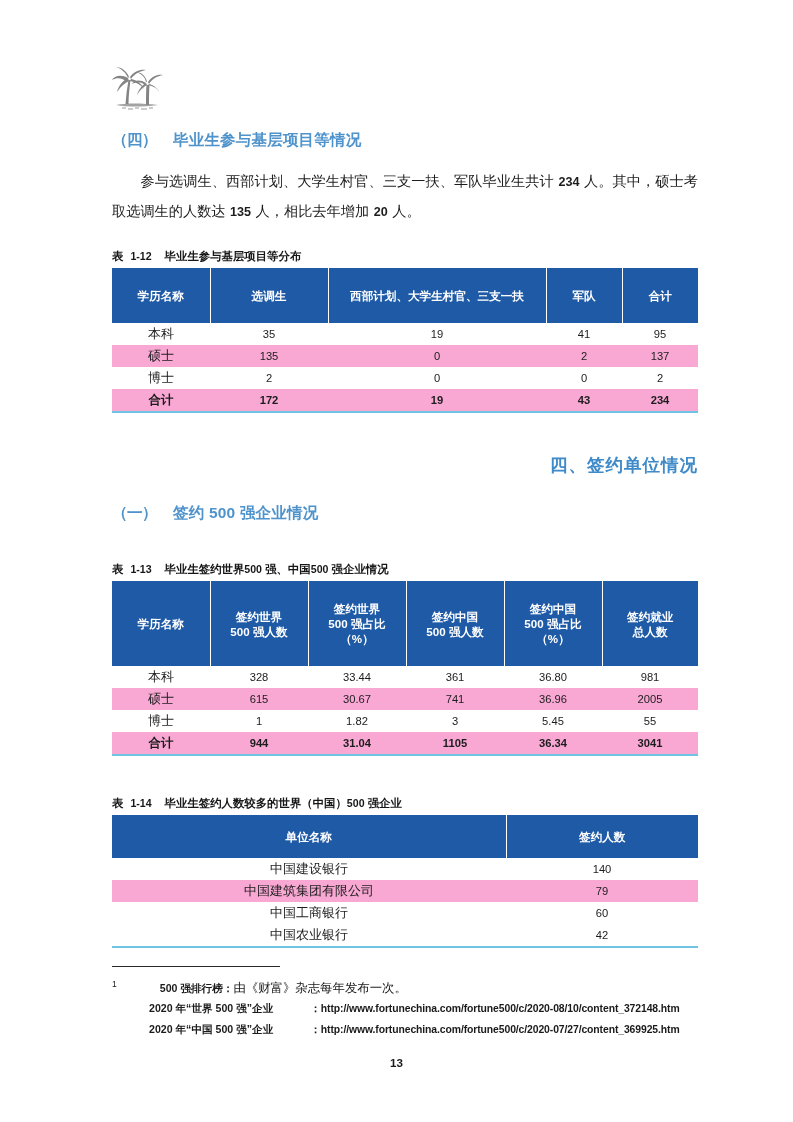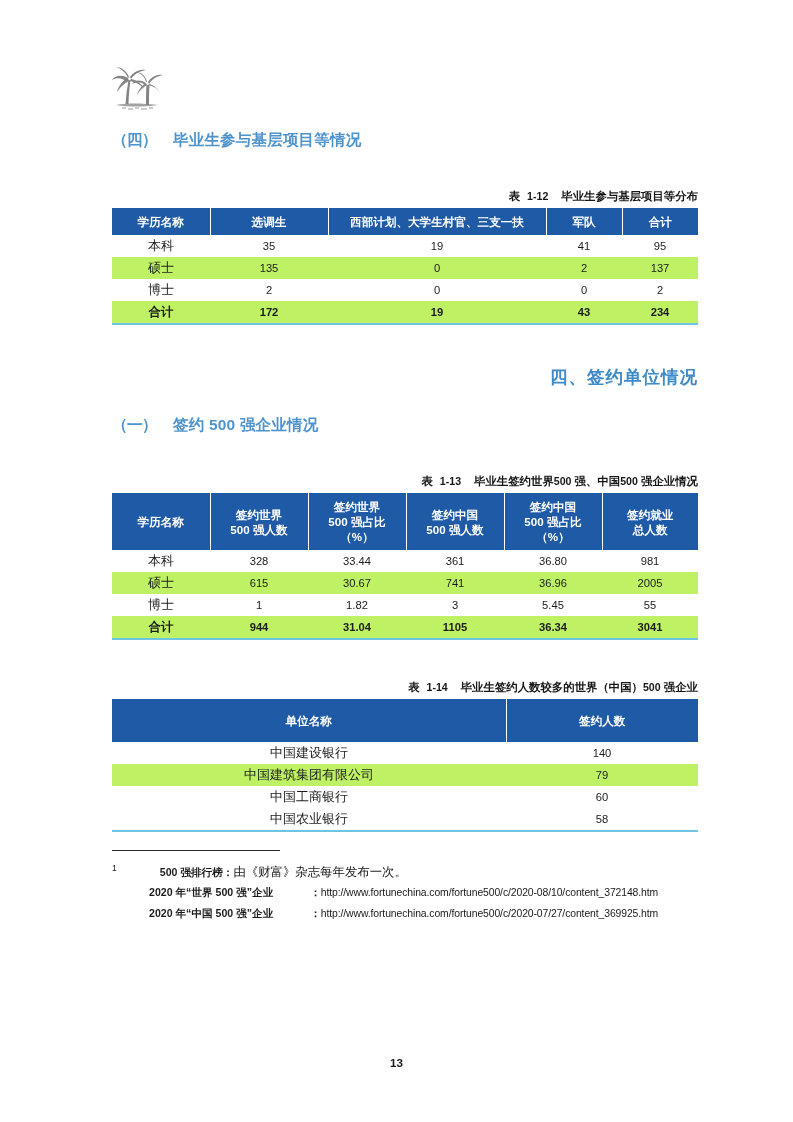--- a/index.html
+++ b/index.html
@@ -85,60 +85,60 @@
     font-size: 9px;
     vertical-align: super;
   }
 
   
   .tcap {
     font-family: "Liberation Sans", "DejaVu Sans", sans-serif;
     font-weight: bold;
     font-size: 11.4px;
     color: #161616;
-    text-align: right;
+    text-align: left;
     margin: 0 0 4px 0;
     white-space: nowrap;
   }
   .tcap .cgap { display: inline-block; width: 7px; }
   .tcap .cgap2 { display: inline-block; width: 13px; }
   .tcap .lat { font-size: 10.6px; }
 
   
   table.dt {
     border-collapse: collapse;
     width: 586px;
     table-layout: fixed;
     font-family: "Liberation Sans", "DejaVu Sans", sans-serif;
   }
   table.dt th {
     background: #1f5aa6;
     color: #ffffff;
     font-size: 11.6px;
     font-weight: bold;
     text-align: center;
-    padding: 6px 2px;
+    padding: 20px 2px;
     border-right: 1.5px solid #ffffff;
     line-height: 15px;
     vertical-align: middle;
   }
   table.dt th:last-child { border-right: none; }
   table.dt td {
     font-size: 11.2px;
     text-align: center;
     padding: 3px 2px;
     color: #1c1c1c;
     border: none;
     line-height: 16px;
   }
   table.dt td.lbl {
     font-family: "Liberation Serif", "DejaVu Serif", serif;
     font-size: 13px;
   }
-  table.dt tbody tr.alt { background: #bef264; }
+  table.dt tbody tr.alt { background: #f9a8d4; }
   table.dt tbody tr.total td { font-weight: bold; }
   table.dt tbody tr.total td.lbl {
     font-family: "Liberation Sans", "DejaVu Sans", sans-serif;
     font-size: 12.4px;
     font-weight: bold;
   }
   table.dt tbody tr:last-child td { border-bottom: 2.5px solid #6fc3e3; }
 
   
   table.dt.t14 td.unit {
@@ -168,21 +168,21 @@
   }
   .fn-line b { font-weight: bold; margin-left: 37px; }
   .fn-line .ser {
     font-family: "Liberation Serif", "DejaVu Serif", serif;
     font-size: 12.4px;
     font-weight: normal;
   }
   .fn-line .url {
     font-family: "Liberation Sans", "DejaVu Sans", sans-serif;
     font-size: 10.4px;
-    font-weight: normal;
+    font-weight: bold;
     letter-spacing: -0.1px;
   }
 
   
   .pageno {
     position: absolute;
     left: 0;
     top: 1048px;
     width: 793px;
     text-align: center;
@@ -236,20 +236,21 @@
   </div>
 
   <div class="content">
 
     <div class="h-sub">
       <span class="paren">（四）</span><span class="gap"></span><span>毕业生参与基层项目等情况</span>
     </div>
 
     <div class="sp-12"></div>
 
+    <p class="para indent"><span>参与选调生、西部计划、大学生村官、三支一扶、军队毕业生共计 </span><span class="num">234</span><span> 人。其中，硕士考取选调生的人数达 </span><span class="num">135</span><span> 人，相比去年增加 </span><span class="num">20</span><span> 人。</span></p>
 
     <div class="sp-22"></div>
 
     <div class="tcap">
       <span>表</span><span class="cgap"></span><span class="lat">1-12</span><span class="cgap2"></span><span>毕业生参与基层项目等分布</span>
     </div>
 
     <table class="dt t12">
       <colgroup>
         <col style="width:98px">
@@ -398,21 +399,21 @@
         <tr class="alt">
           <td class="unit">中国建筑集团有限公司</td>
           <td>79</td>
         </tr>
         <tr>
           <td class="unit">中国工商银行</td>
           <td>60</td>
         </tr>
         <tr>
           <td class="unit">中国农业银行</td>
-          <td>58</td>
+          <td>42</td>
         </tr>
       </tbody>
     </table>
 
     <div class="sp-18"></div>
 
     <div class="fn-rule"></div>
 
     <div class="fn-line">
       <span class="marker">1</span><b>500 强排行榜：</b><span class="ser">由《财富》杂志每年发布一次。</span>

